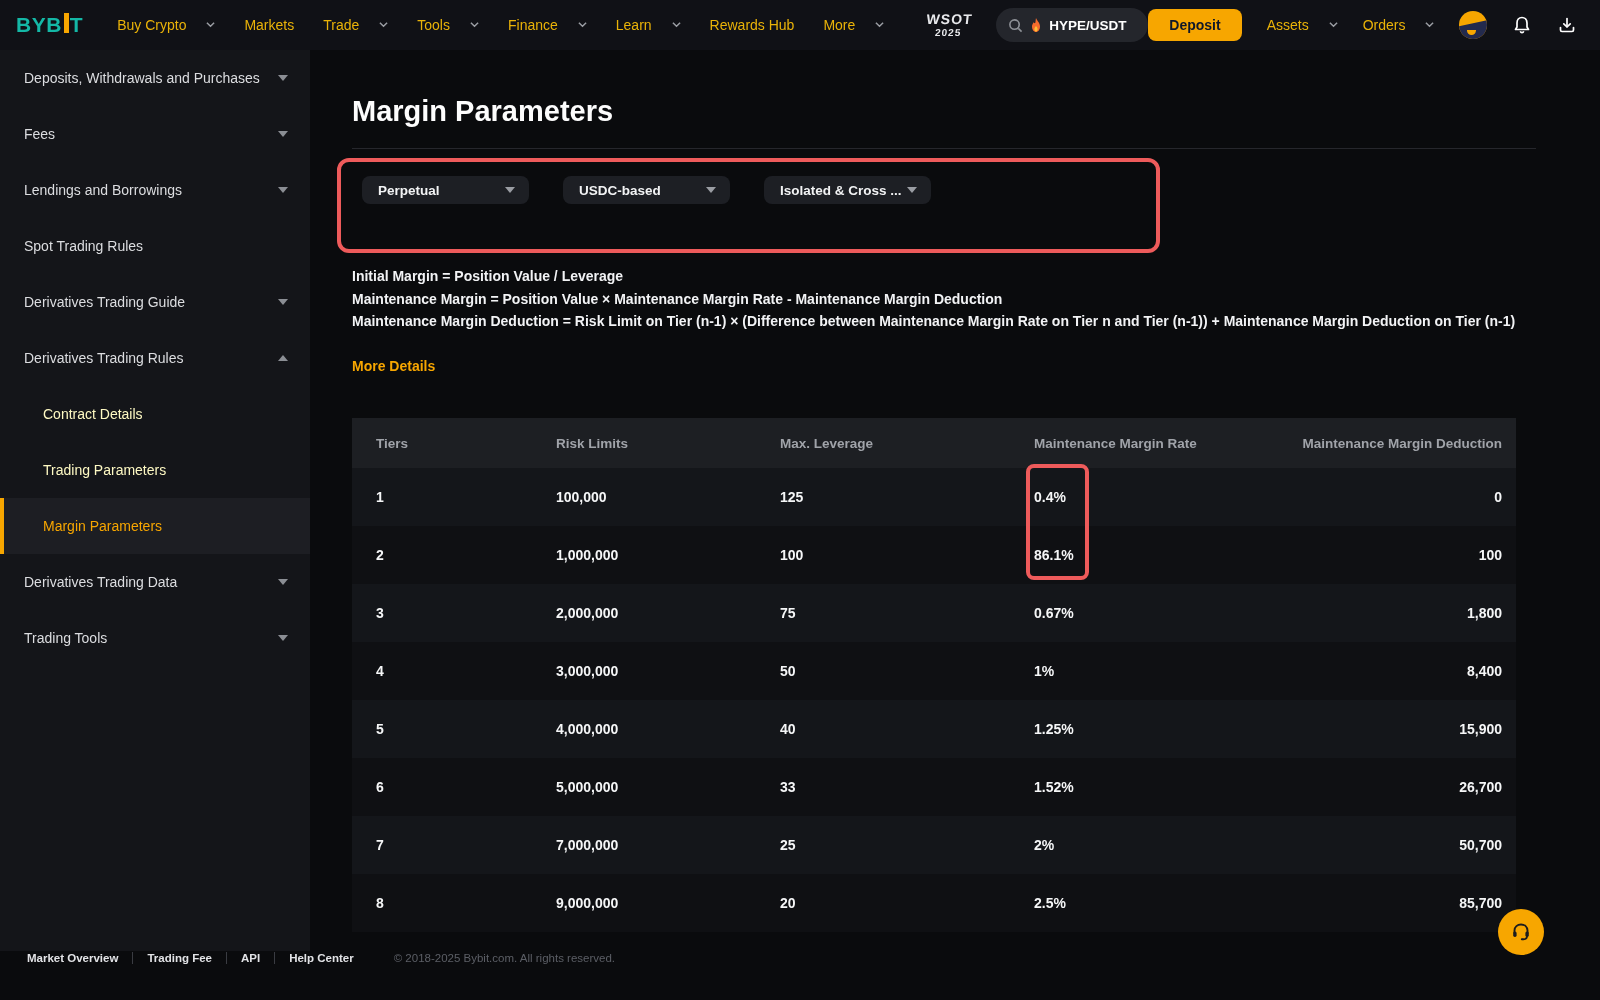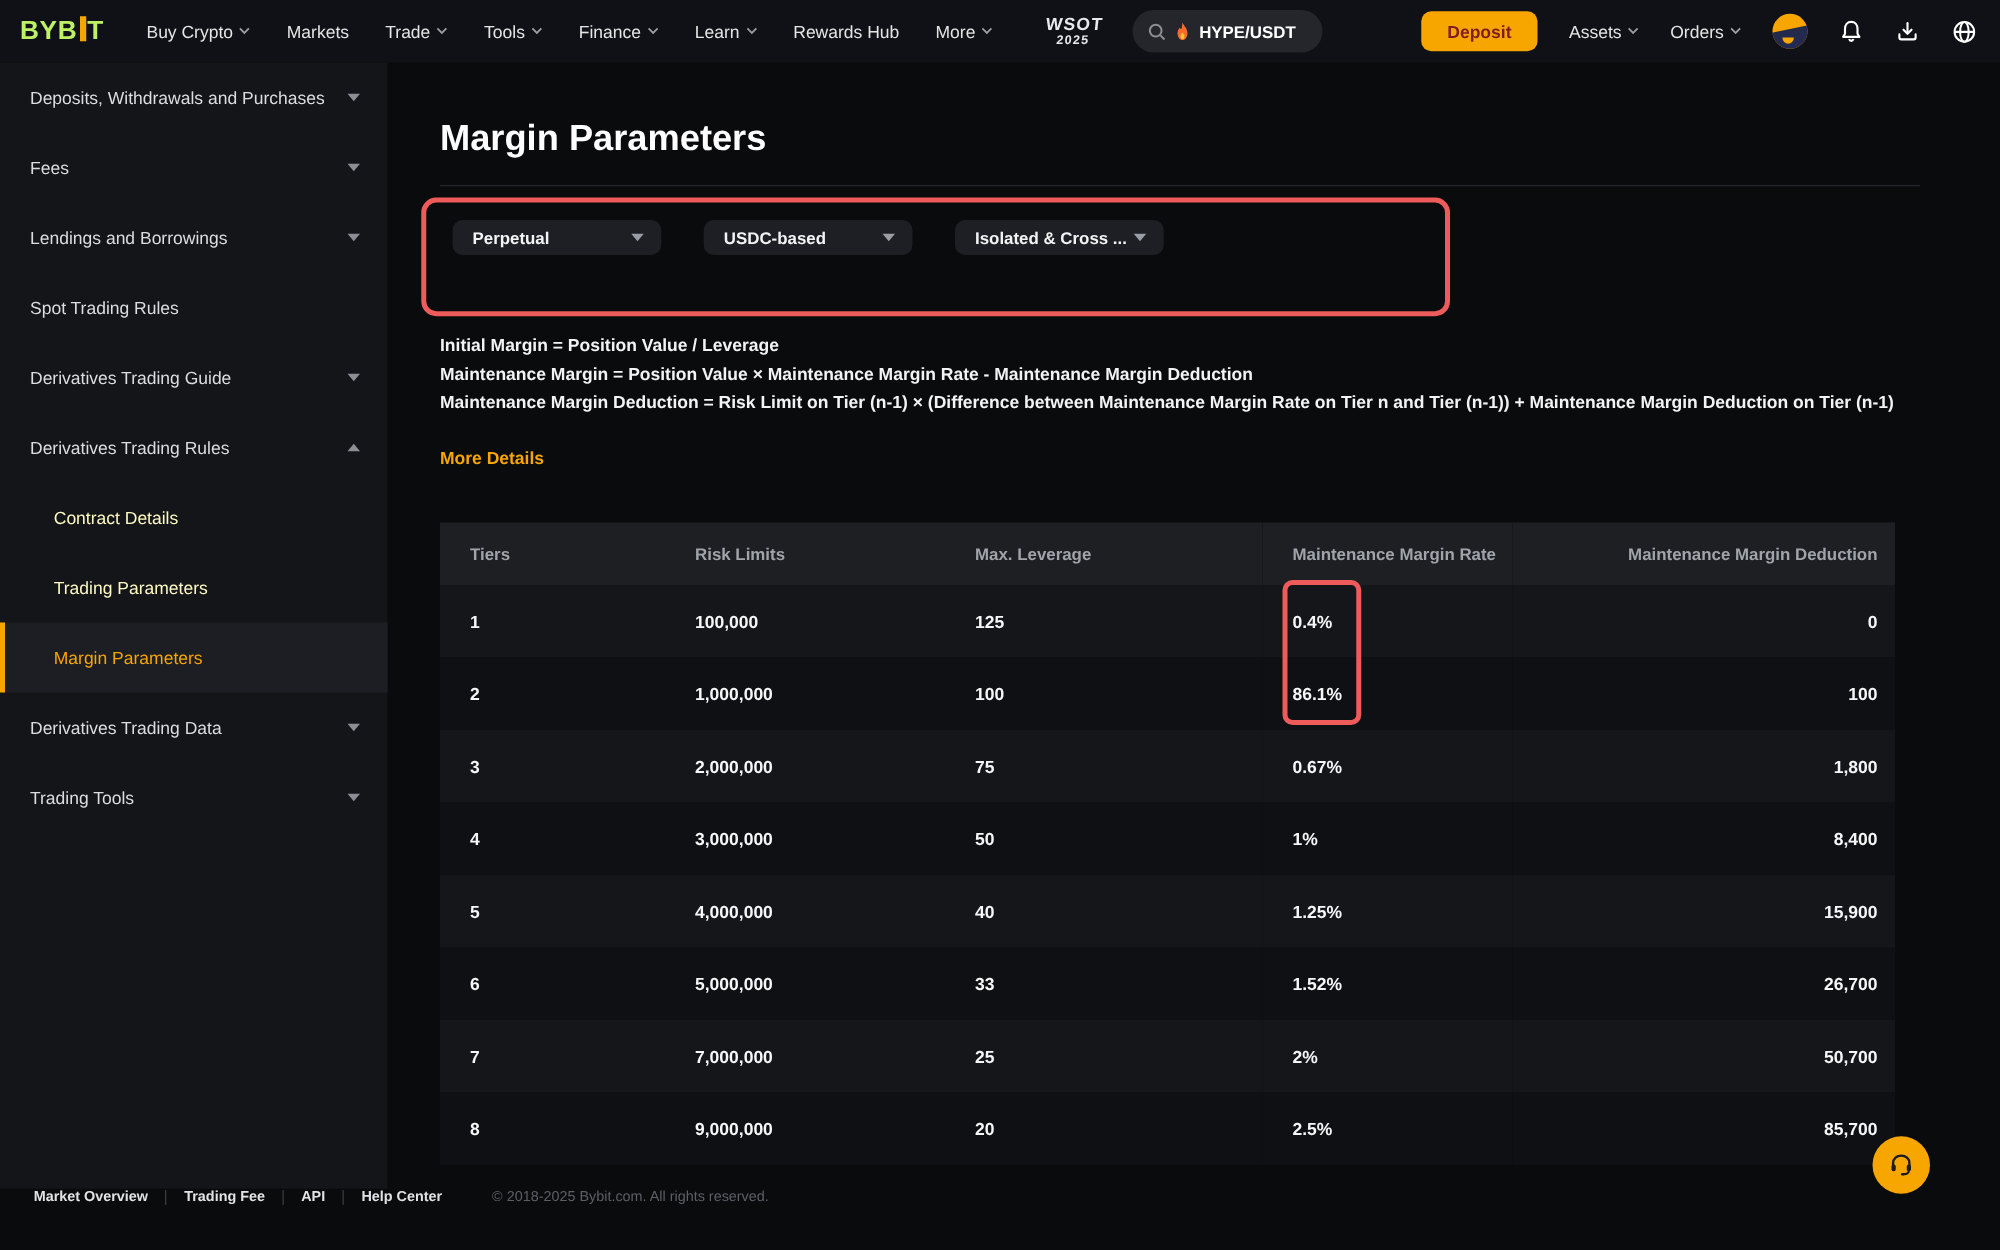--- a/index.html
+++ b/index.html
@@ -12,39 +12,39 @@
   }
 
   
   .topnav {
     position:absolute; top:0; left:0; width:1600px; height:50px;
     background:#101116;
     display:flex; align-items:center;
     padding:0 18px 0 16px;
     z-index:30;
   }
-  .logo { display:flex; font-weight:bold; font-size:21px; letter-spacing:.5px; color:#bef264; }
+  .logo { display:flex; font-weight:bold; font-size:21px; letter-spacing:.5px; color:#14b8a6; }
   .logo .ibar { display:inline-block; width:5px; height:20px; background:#f7a600; margin:0 1px 2px 2px; }
   .nav-menu { display:flex; align-items:center; gap:29px; margin-left:34px; }
-  .nav-item { display:flex; align-items:center; gap:5px; font-size:14px; color:#e5e5e5; cursor:pointer; white-space:nowrap; }
+  .nav-item { display:flex; align-items:center; gap:20px; font-size:14px; color:#eab308; cursor:pointer; white-space:nowrap; }
   .chev { width:9px; height:9px; display:inline-block; position:relative; top:-1px; }
   .chev svg { display:block; }
   .mid-group { display:flex; align-items:center; gap:24px; margin-left:42px; }
   .wsot { text-align:center; line-height:1; transform:skewX(-6deg); color:#e8e9ec; }
   .wsot .l1 { font-size:14px; font-weight:bold; letter-spacing:1px; }
   .wsot .l2 { font-size:10px; font-weight:bold; margin-top:2px; letter-spacing:1px; }
   .searchbox {
     display:flex; align-items:center; gap:7px;
     background:#24262c; border-radius:17px; height:34px; width:152px;
     padding:0 12px; cursor:text;
   }
   .searchbox .stext { font-size:13.5px; font-weight:bold; color:#fff; white-space:nowrap; }
   .right-group { display:flex; align-items:center; margin-left:auto; gap:25px; }
   .deposit-btn {
-    background:#f7a600; color:#7f1d1d; font-weight:bold; font-size:14px;
+    background:#f7a600; color:#0f172a; font-weight:bold; font-size:14px;
     border:none; border-radius:8px; height:32px; padding:0 21px; cursor:pointer;
   }
   .avatar { width:28px; height:28px; border-radius:50%; background:#f7a600; position:relative; overflow:hidden; cursor:pointer; }
   .avatar .band { position:absolute; left:-4px; top:12px; width:40px; height:22px; background:#232a4d; transform:rotate(-12deg); border-radius:4px; }
   .avatar .smile { position:absolute; left:8px; top:19px; width:9px; height:5px; background:#f7a600; border-radius:0 0 5px 5px; }
   .icon-btn { display:flex; align-items:center; justify-content:center; cursor:pointer; }
 
   
   .sidebar {
     position:absolute; top:50px; left:0; width:310px; height:901px;

